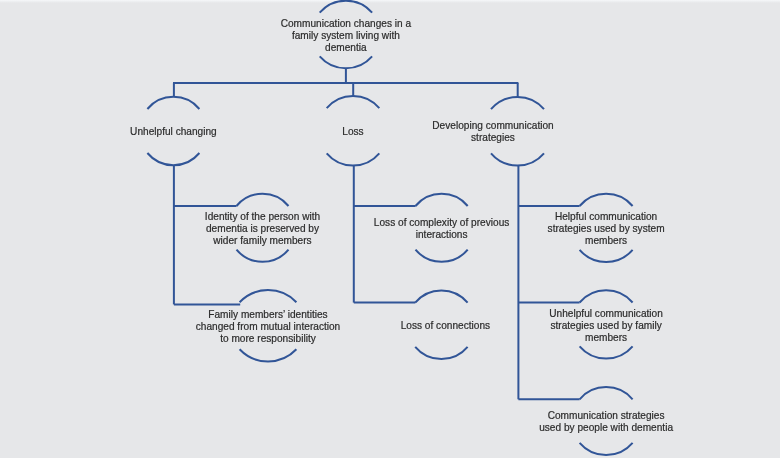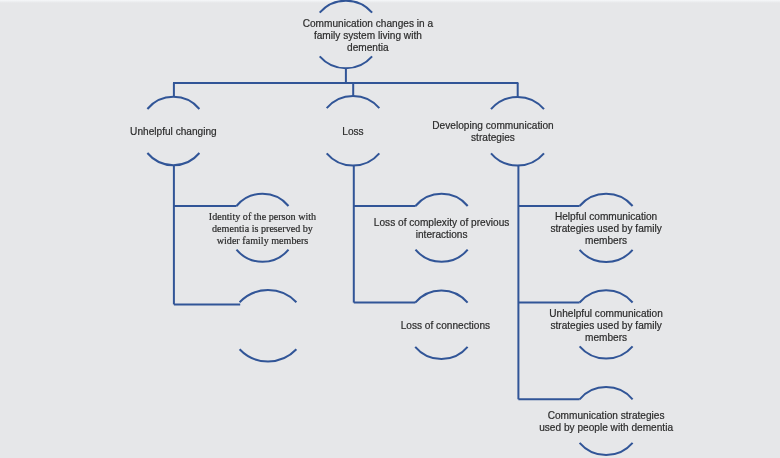--- a/index.html
+++ b/index.html
@@ -78,35 +78,38 @@
       <g>
         <path d="M 579.60 302.50 A 34.88 34.88 0 0 1 632.60 302.50" fill="none" stroke="#315597" stroke-width="2" stroke-linecap="butt"></path>
         <path d="M 579.60 346.30 A 34.88 34.88 0 0 0 632.60 346.30" fill="none" stroke="#315597" stroke-width="2" stroke-linecap="butt"></path>
       </g>
       <g>
         <path d="M 579.60 399.30 A 34.88 34.88 0 0 1 632.60 399.30" fill="none" stroke="#315597" stroke-width="2" stroke-linecap="butt"></path>
         <path d="M 579.60 442.80 A 34.88 34.88 0 0 0 632.60 442.80" fill="none" stroke="#315597" stroke-width="2" stroke-linecap="butt"></path>
       </g>
     </svg>
   <div id="labels" style="color: rgb(43, 43, 43);">
-    <div class="node-label" style="left: 345.9px; top: 17.612px; margin-left: 22px;">Communication changes in a
+    <div class="node-label" style="left: 345.9px; top: 17.612px;">Communication changes in a
 family system living with
 dementia</div>
     <div class="node-label" style="left: 173.4px; top: 126.412px;">Unhelpful changing</div>
     <div class="node-label" style="left: 353px; top: 126.212px;">Loss</div>
     <div class="node-label" style="left: 493px; top: 120.212px;">Developing communication
 strategies</div>
-    <div class="node-label" style="left: 262.5px; top: 210.812px; font-family: Liberation Serif, serif;">Identity of the person with
+    <div class="node-label" style="left: 262.5px; top: 210.812px;">Identity of the person with
 dementia is preserved by
 wider family members</div>
+    <div class="node-label" style="left: 268px; top: 309.212px;">Family members’ identities
+changed from mutual interaction
+to more responsibility</div>
     <div class="node-label" style="left: 441.6px; top: 216.512px;">Loss of complexity of previous
 interactions</div>
     <div class="node-label" style="left: 441.4px; top: 319.612px; padding-left: 8px;">Loss of connections</div>
     <div class="node-label" style="left: 606.1px; top: 210.812px;">Helpful communication
-strategies used by family
+strategies used by system
 members</div>
     <div class="node-label" style="left: 606.1px; top: 308.112px;">Unhelpful communication
 strategies used by family
 members</div>
     <div class="node-label" style="left: 606.1px; top: 409.912px;">Communication strategies
 used by people with dementia</div>
   </div>
 </div>
 
 </body></html>

